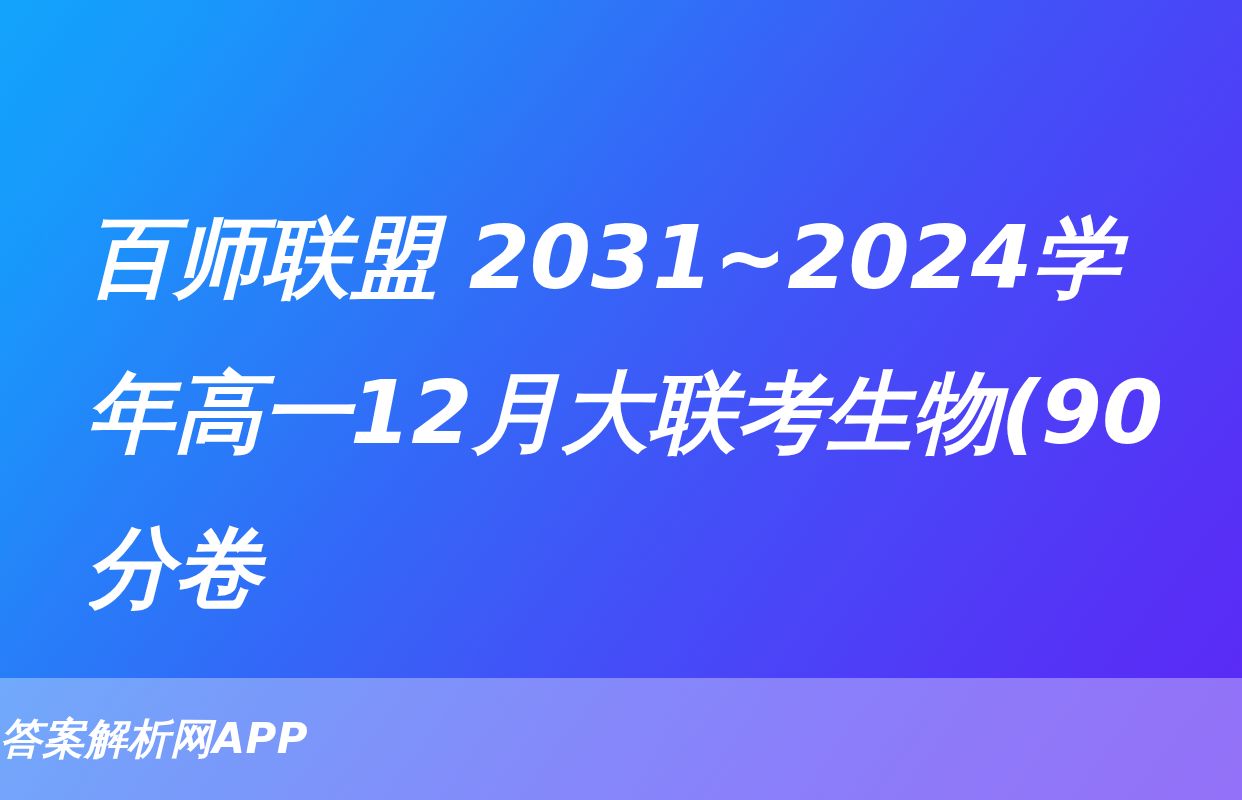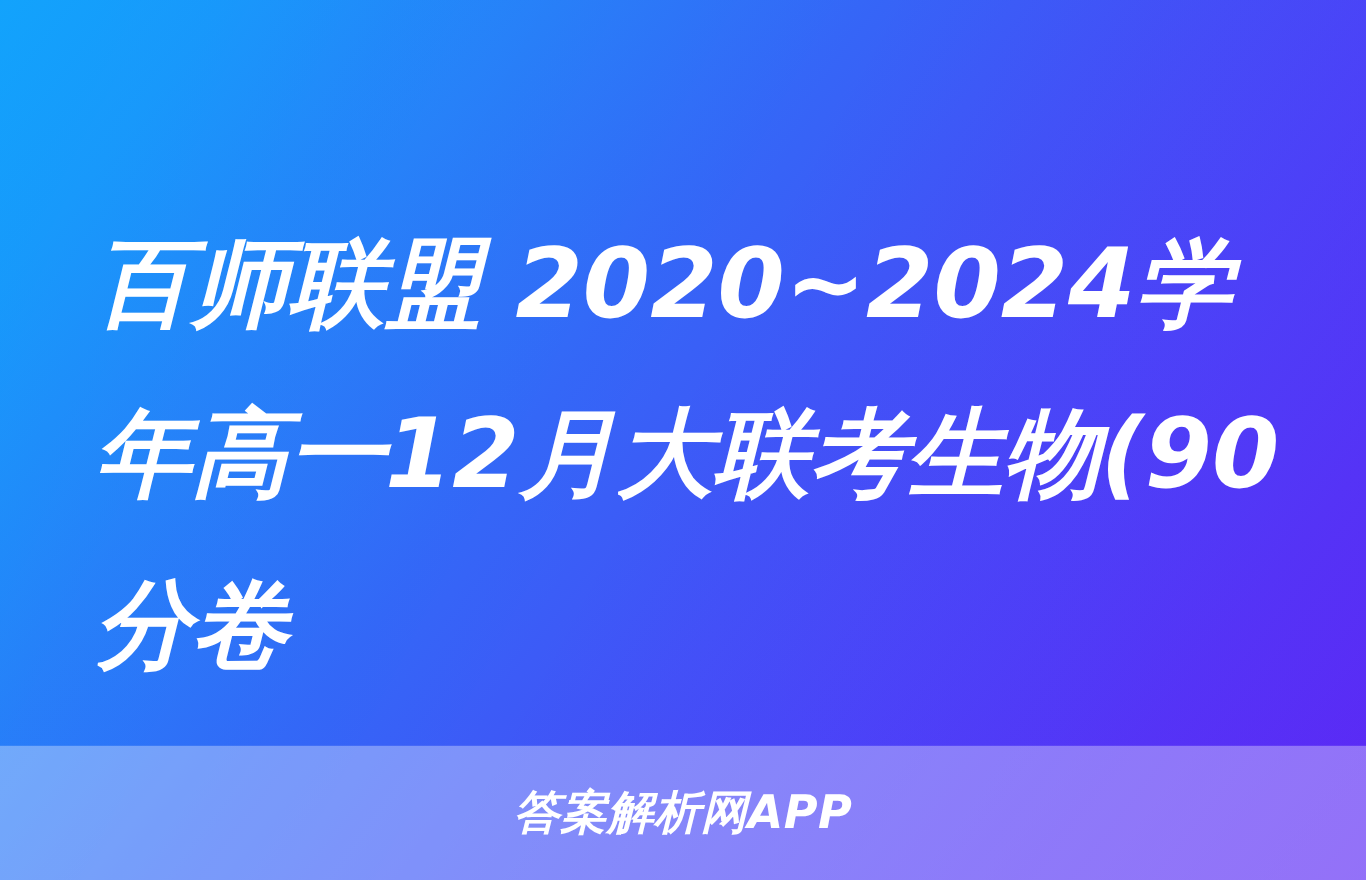--- a/index.html
+++ b/index.html
@@ -69,41 +69,40 @@
   .bottom-band {
     position: absolute;
     left: 0;
     right: 0;
     top: 678px;
     height: 122px;
     background: rgba(255, 255, 255, 0.34);
     z-index: 4;
     display: flex;
     align-items: center;
-    justify-content: center;
   }
 
   .watermark-text {
     margin: 0;
     color: #ffffff;
     font-family: "DejaVu Sans", "Liberation Sans", sans-serif;
     font-size: 42px;
     font-weight: 700;
     font-style: italic;
     line-height: 1;
     letter-spacing: 0.5px;
     white-space: nowrap;
   }
 </style>
 </head>
 <body>
 
 <div id="poster">
 
   <div class="title-block">
-    <h1 class="title-text">百师联盟 2020~2024学年高一12月大联考生物(90分卷</h1>
+    <h1 class="title-text">百师联盟 2031~2024学年高一12月大联考生物(90分卷</h1>
   </div>
 
   <div class="bottom-band">
     <p class="watermark-text">答案解析网APP</p>
   </div>
 
 </div>
 
 </body></html>

